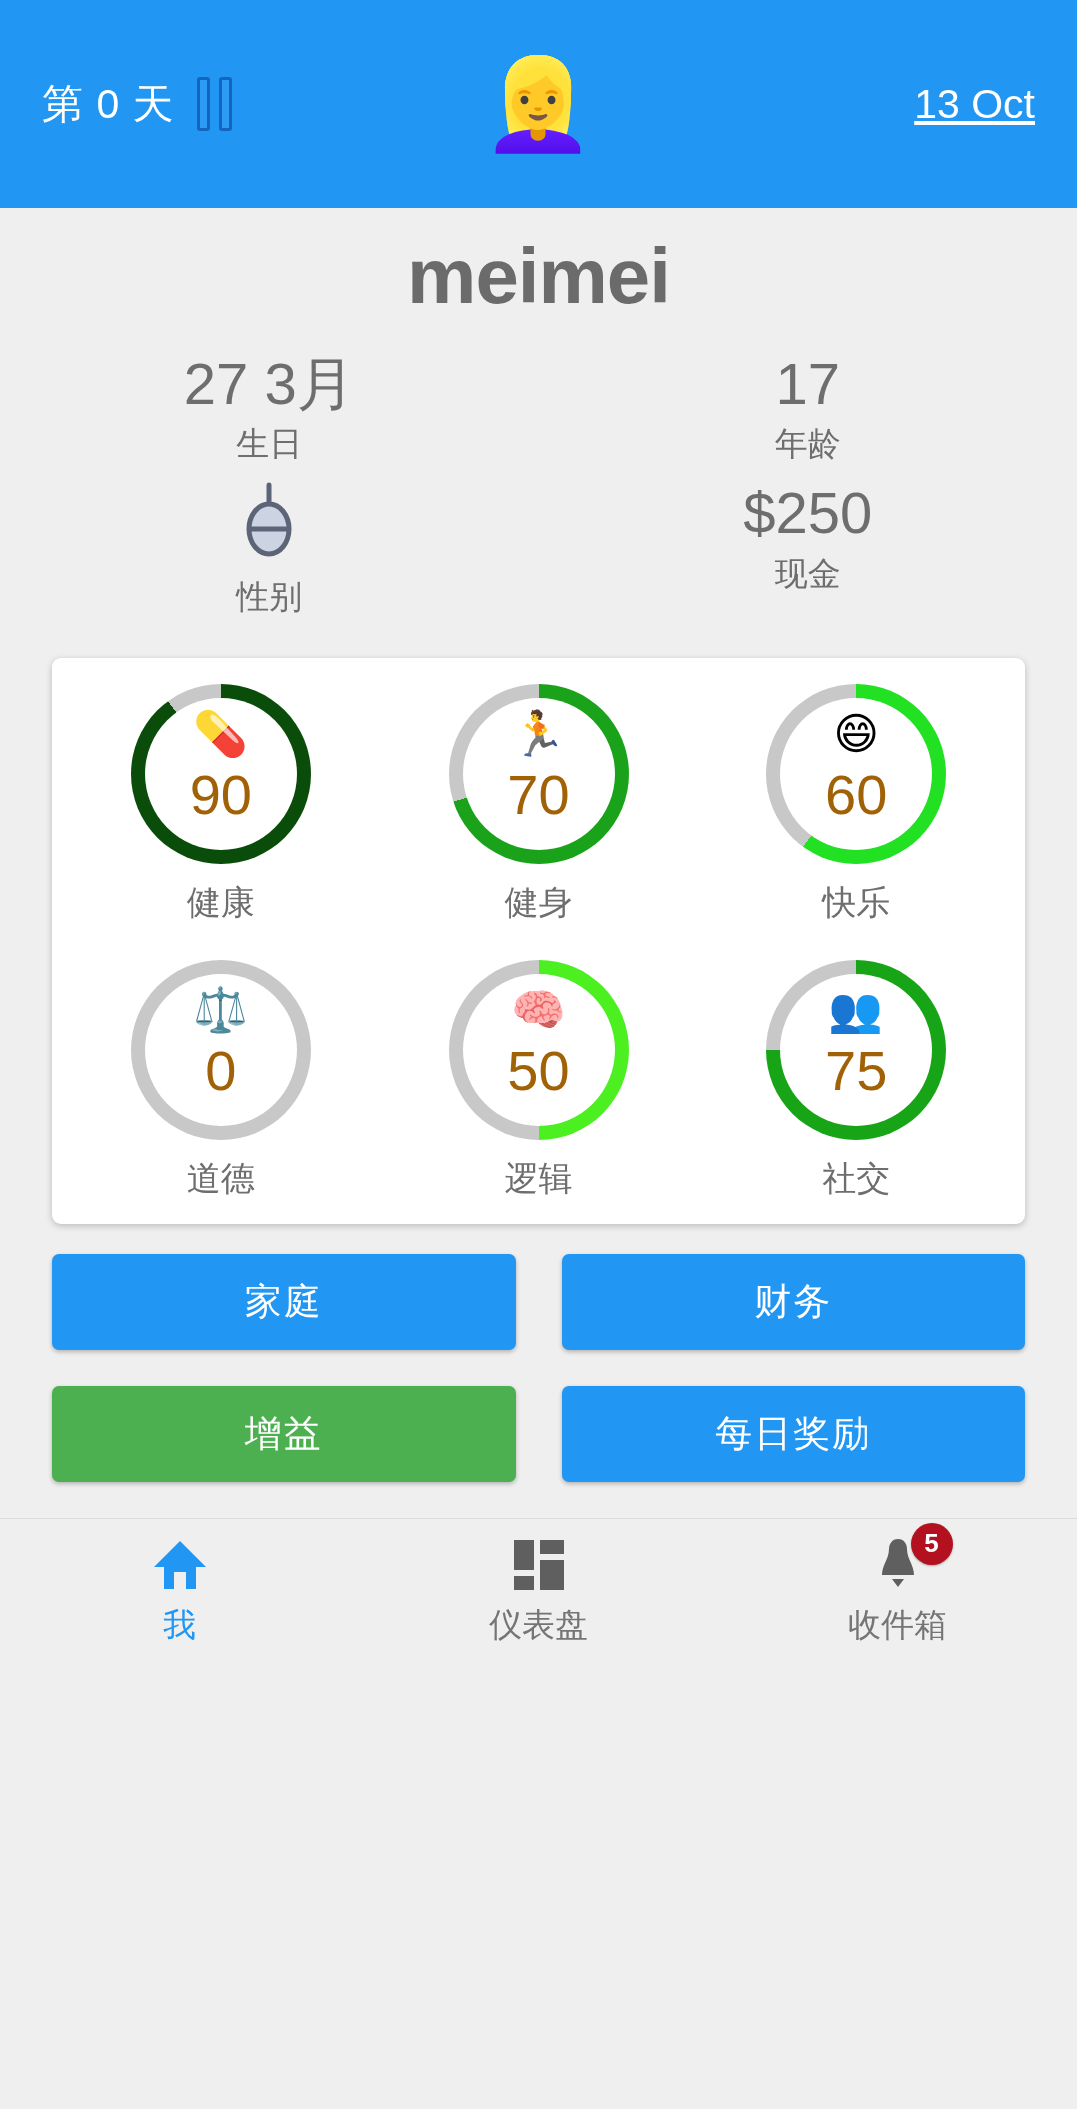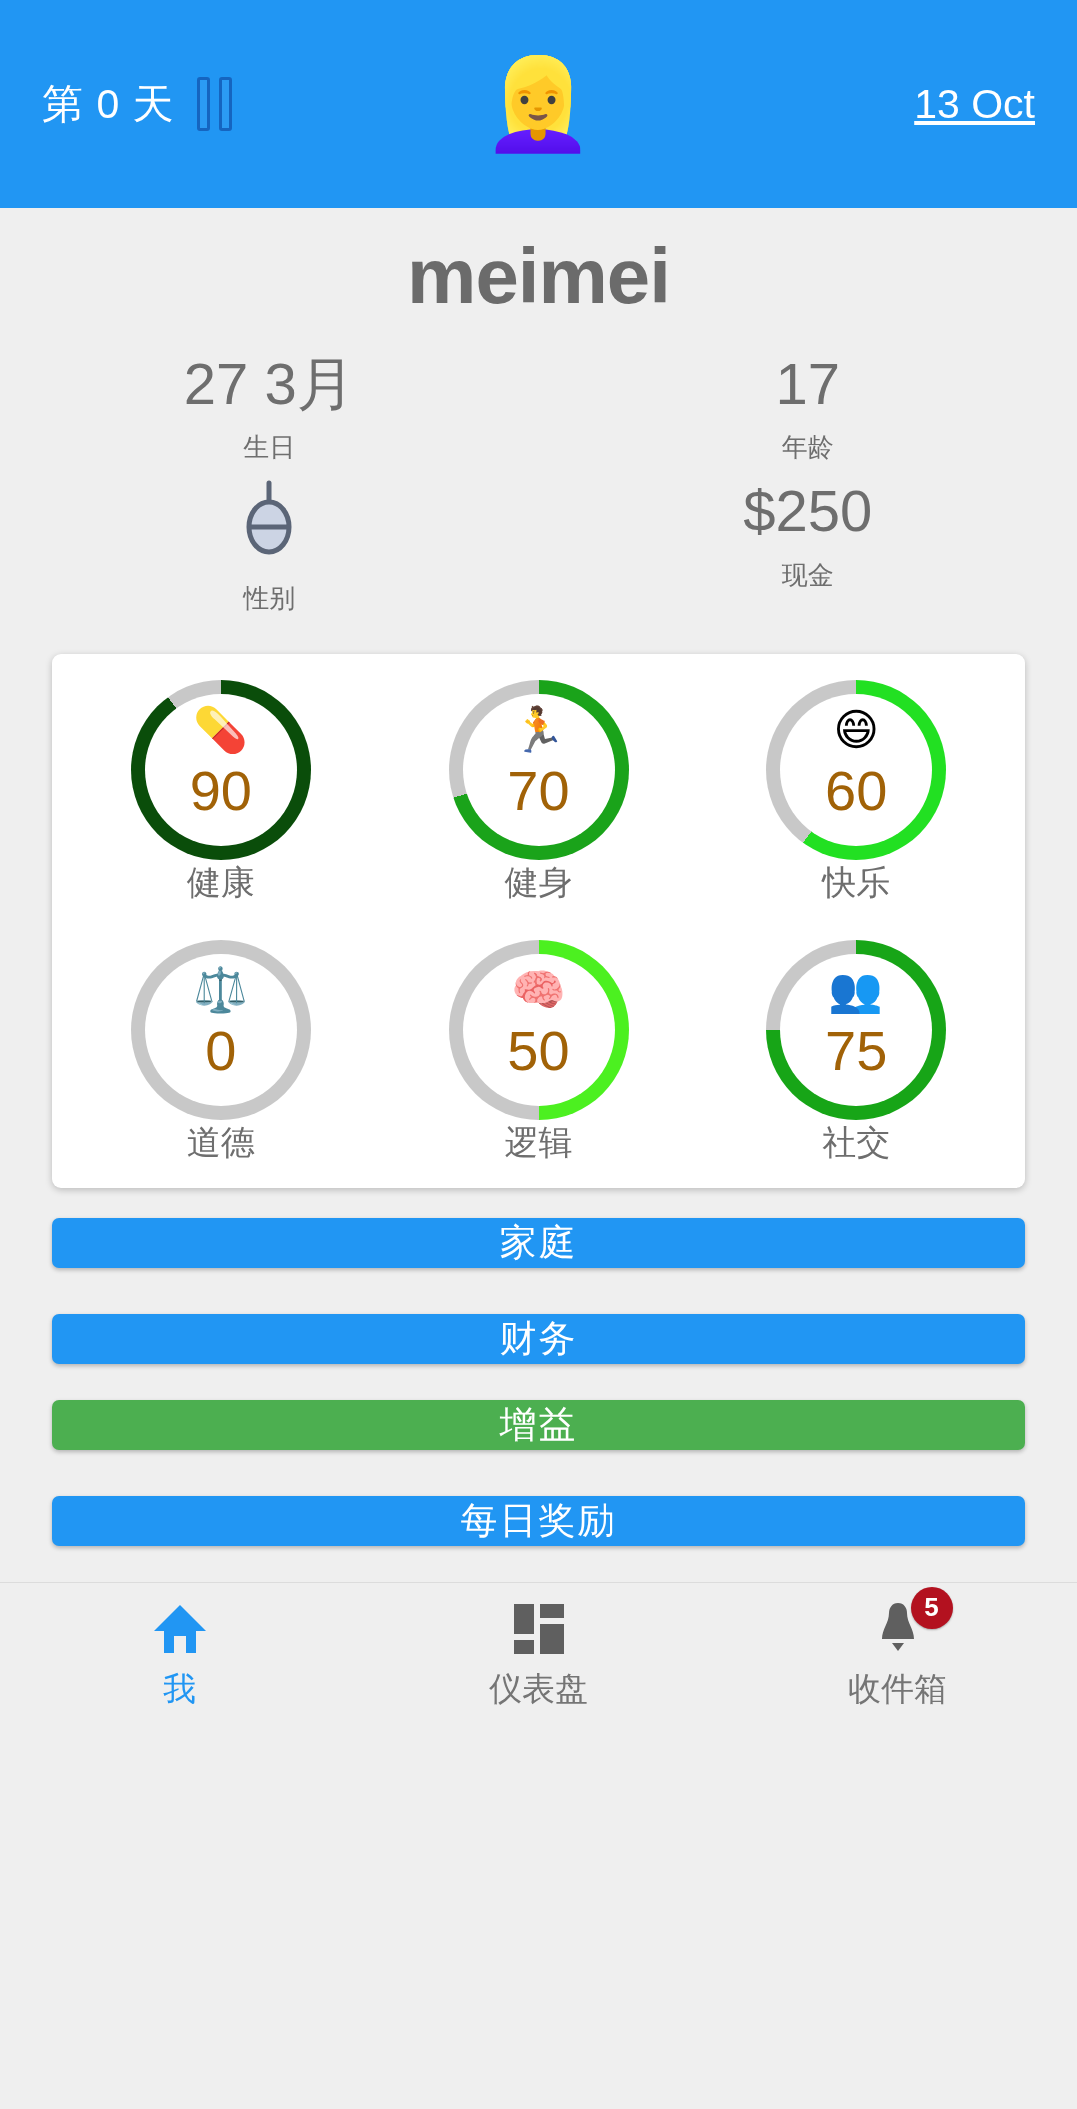--- a/index.html
+++ b/index.html
@@ -33,47 +33,47 @@
   .profile { padding:20px 0 0; flex:0 0 auto; }
   .person-name {
     text-align:center; font-size:78px; font-weight:bold;
     color:#6b6b6b; letter-spacing:-1px; line-height:1.25;
   }
   .stat-rows { margin-top:22px; }
   .stat-row { display:flex; }
   .stat-cell { flex:1; text-align:center; padding:4px 0 10px; }
   .stat-value { font-size:58px; color:#6e6e6e; line-height:1.12; font-weight:400; }
   .stat-value.icon { font-size:62px; line-height:1.05; }
-  .stat-label { font-size:26px; color:#6e6e6e; margin-top:14px; }
+  .stat-label { font-size:33px; color:#6e6e6e; margin-top:6px; }
 
   
   .card {
     background:#fff; margin:28px 52px 0; border-radius:9px;
     box-shadow:0 2px 7px rgba(0,0,0,0.22);
     padding:26px 10px 22px; flex:0 0 auto;
   }
   .circle-row { display:flex; }
   .circle-cell { flex:1; display:flex; flex-direction:column; align-items:center; }
   .ring {
     position:relative; width:180px; height:180px; border-radius:50%;
   }
   .ring .track { position:absolute; inset:0; border-radius:50%; }
   .ring .hole {
     position:absolute; inset:14px; border-radius:50%; background:#fff;
     display:flex; flex-direction:column; align-items:center; justify-content:flex-start;
     padding-top:14px;
   }
   .ring-emoji { font-size:44px; line-height:1; }
   .ring-num { font-size:56px; color:#a16207; line-height:1; margin-top:11px; }
-  .circle-label { font-size:34px; color:#6e6e6e; }
+  .circle-label { font-size:34px; color:#6e6e6e; margin-top:16px; }
   .circle-row.second { margin-top:34px; }
 
   
   .btn-area { padding:30px 52px 0; flex:0 0 auto; }
-  .btn-row { display:flex; gap:46px; margin-bottom:36px;flex-direction:column; }
+  .btn-row { display:flex; gap:46px; margin-bottom:36px; }
   .btn {
     flex:1; height:96px; border:none; border-radius:7px;
     color:#fff; font-size:37px; font-family:inherit;
     box-shadow:0 2px 4px rgba(0,0,0,0.25);
     cursor:pointer; display:flex; align-items:center; justify-content:center;
     letter-spacing:2px;
   }
   .btn.blue { background:#2196f3; }
   .btn.green { background:#4caf50; }
 

